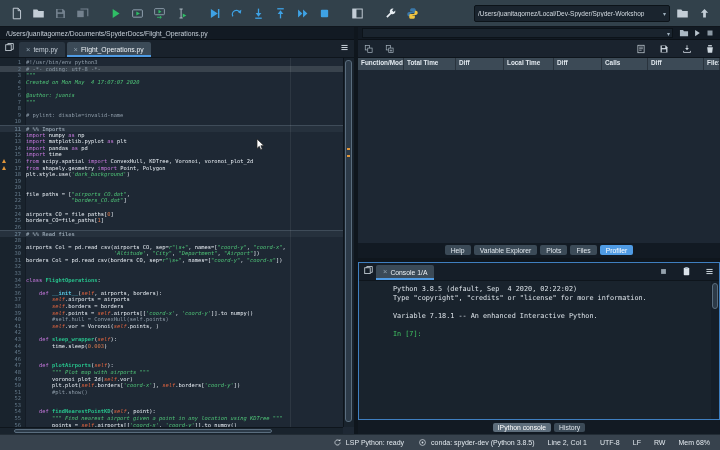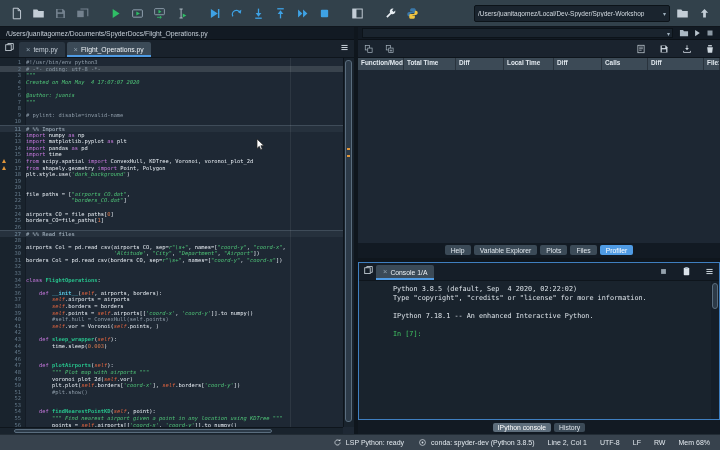--- a/index.html
+++ b/index.html
@@ -464,21 +464,21 @@
                     <path d="M3.5 5h9M3.5 8h9M3.5 11h9" stroke="#cfd8e0" stroke-width="1.4"></path>
                   </svg>
                 </span>
               </span>
           </div>
           <div class="console-body">
             <div id="console-lines">
                 <div class="cline">Python 3.8.5 (default, Sep  4 2020, 02:22:02)</div>
                 <div class="cline">Type "copyright", "credits" or "license" for more information.</div>
                 <div class="cline">&nbsp;</div>
-                <div class="cline">IPython 7.18.1 -- An enhanced Interactive Python.</div>
+                <div class="cline">Variable 7.18.1 -- An enhanced Interactive Python.</div>
                 <div class="cline">&nbsp;</div>
               </div>
             <div class="cline prompt">In [7]:</div>
             <div class="cvscroll">
               <div class="cvthumb"></div>
             </div>
           </div>
         </div>
         <div class="console-tabs-bottom">
             <div class="btab active">IPython console</div>

